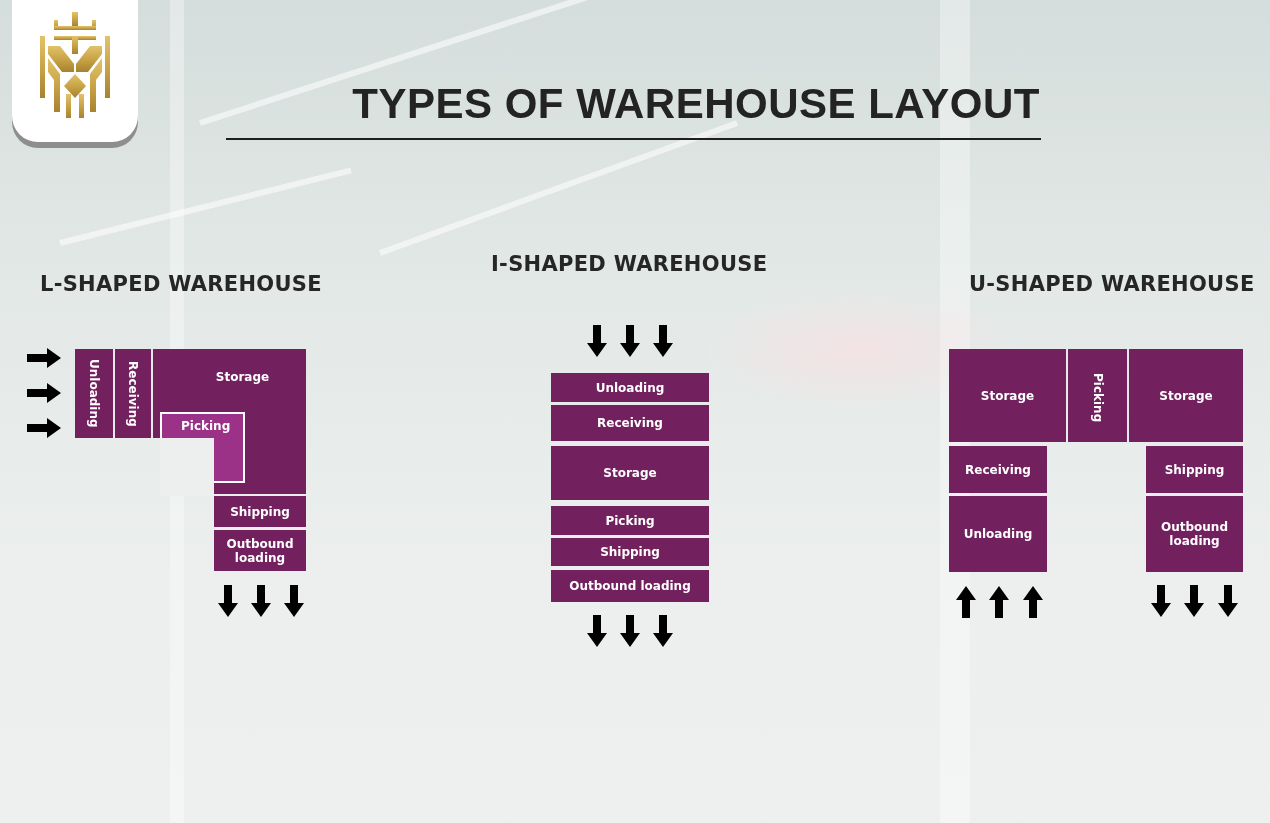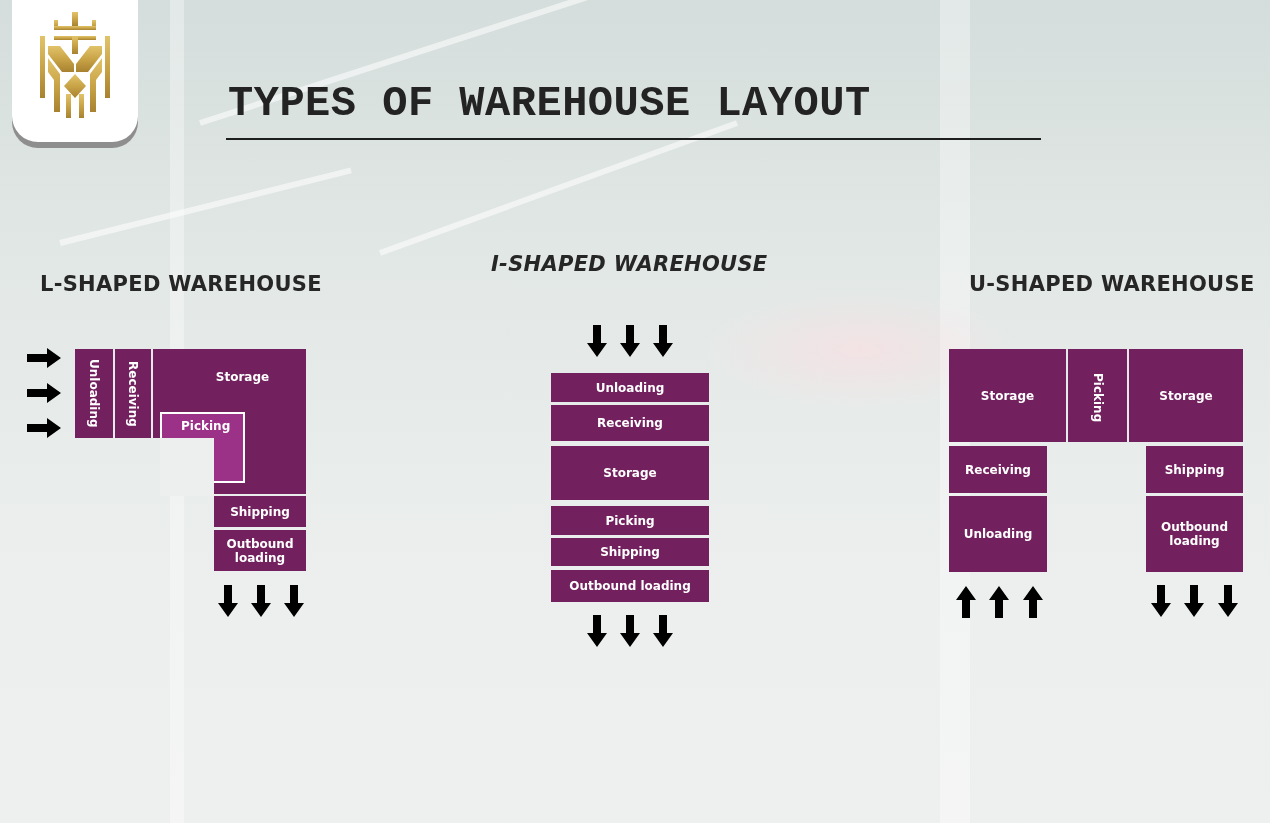--- a/index.html
+++ b/index.html
@@ -26,21 +26,21 @@
     background: radial-gradient(ellipse at center, rgba(255,220,225,0.55) 0%, rgba(255,255,255,0) 70%);
   }
   .logo-card {
     position: absolute; left: 12px; top: -10px; width: 126px; height: 152px;
     background: #ffffff; border-radius: 0 0 26px 26px;
     box-shadow: 0 6px 0 #8e8e8e;
   }
   .logo-svg { position: absolute; left: 26px; top: 22px; }
   .title {
     position: absolute; left: 228px; top: 80px; width: 812px;
-    text-align: left; font-family: Liberation Mono, monospace; font-weight: bold;
+    text-align: right; font-family: Liberation Sans, sans-serif; font-weight: bold;
     font-size: 42px; color: #232323; letter-spacing: 0.5px;
   }
   .title-rule {
     position: absolute; left: 226px; top: 138px; width: 815px; height: 2px; background: #1e1e1e;
   }
   .subtitle {
     position: absolute; font-weight: bold; font-size: 21px; color: #262626;
     font-family: "DejaVu Sans", sans-serif; letter-spacing: 0.3px; white-space: nowrap;
   }
   .blk {
@@ -153,21 +153,21 @@
         <polygon points="6,0 14,0 14,18 20,18 10,32 0,18 6,18" fill="#000"></polygon>
       </svg>
   </div>
   <div class="arrow" style="left:284px;top:585px;">
     <svg width="20" height="32" viewBox="0 0 20 32">
         <polygon points="6,0 14,0 14,18 20,18 10,32 0,18 6,18" fill="#000"></polygon>
       </svg>
   </div>
 </div>
 
-<div class="subtitle" style="left:491px;top:252px;font-style:italic;">I-SHAPED WAREHOUSE</div>
+<div class="subtitle" style="left:491px;top:252px;">I-SHAPED WAREHOUSE</div>
 
 <div>
   <div class="arrow" style="left:587px;top:325px;">
     <svg width="20" height="32" viewBox="0 0 20 32">
         <polygon points="6,0 14,0 14,18 20,18 10,32 0,18 6,18" fill="#000"></polygon>
       </svg>
   </div>
   <div class="arrow" style="left:620px;top:325px;">
     <svg width="20" height="32" viewBox="0 0 20 32">
         <polygon points="6,0 14,0 14,18 20,18 10,32 0,18 6,18" fill="#000"></polygon>

